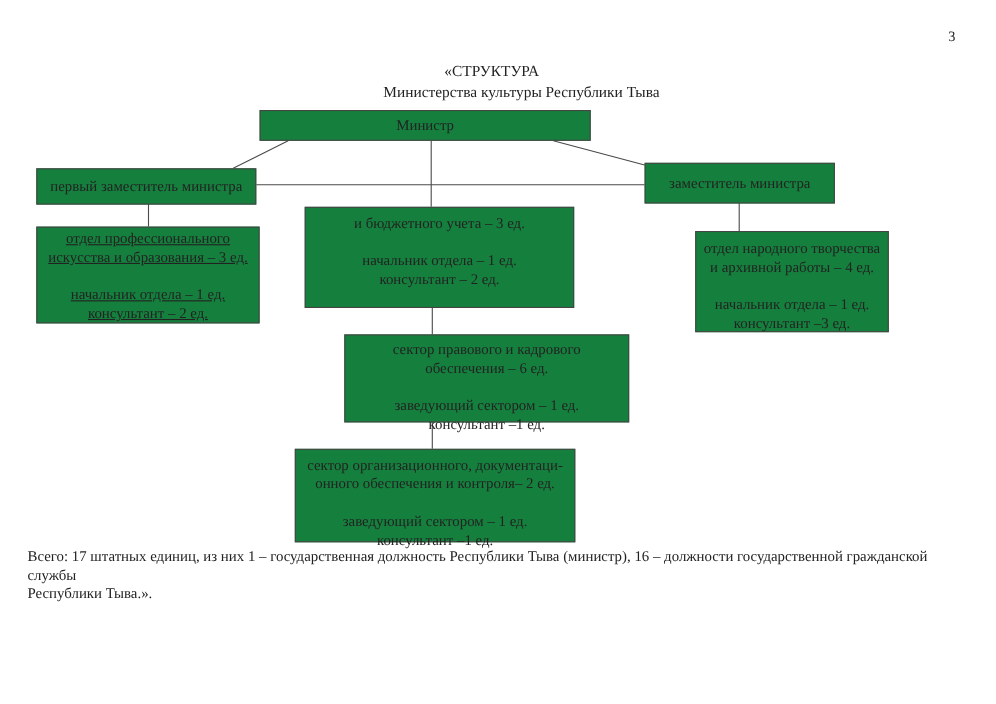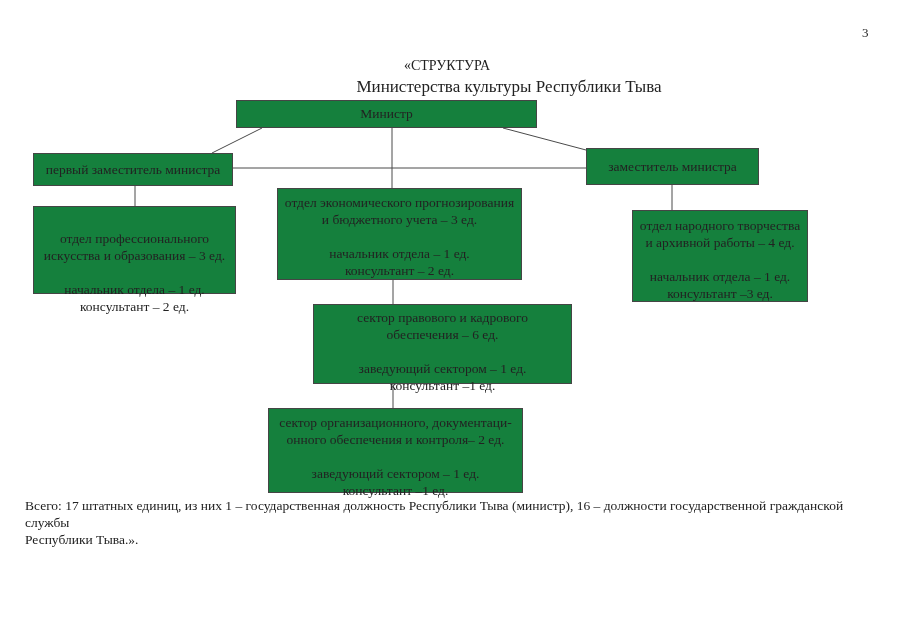--- a/index.html
+++ b/index.html
@@ -28,39 +28,39 @@
   }
   .title-line-1 {
     position: absolute;
     left: 447px; top: 58px;
     transform: translateX(-50%);
     font-size: 14px;
     white-space: nowrap;
   }
   .title-line-2 {
     position: absolute;
-    left: 509px; top: 77px;
+    left: 474px; top: 77px;
     transform: translateX(-50%);
-    font-size: 17px;
+    font-size: 14px;
     white-space: nowrap;
     text-align: right;
   }
   .box {
     position: absolute;
     box-sizing: border-box;
     border: 1px solid #454545;
     background: #15803d;
     text-align: center;
     font-size: 13.5px;
   }
   .bl { line-height: 17px; min-height: 17px; }
   .box-minister   { left: 236px; top: 100px; width: 301px; height: 28px;  line-height: 26px; }
   .box-first-dep  { left: 33px;  top: 153px; width: 200px; height: 33px;  line-height: 31px; }
   .box-deputy     { left: 586px; top: 148px; width: 173px; height: 37px;  line-height: 35px; }
-  .box-dept-prof  { left: 33px;  top: 206px; width: 203px; height: 88px;  padding-top: 23px; }
+  .box-dept-prof  { left: 33px;  top: 206px; width: 203px; height: 88px;  padding-top: 1px; text-decoration: underline; }
   .box-dept-econ  { left: 277px; top: 188px; width: 245px; height: 92px;  padding-top: 5px; }
   .box-dept-folk  { left: 584px; top: 210px; width: 176px; height: 92px;  padding-top: 6px; margin-left: 48px; }
   .box-sec-legal  { left: 280px; top: 304px; width: 259px; height: 80px;  padding-top: 4px; margin-left: 33px; }
   .box-sec-org    { left: 268px; top: 408px; width: 255px; height: 85px;  padding-top: 5px; }
   .footer {
     position: absolute;
     left: 25px; top: 497px;
     width: 860px;
     font-size: 13.5px;
     line-height: 17px;
@@ -101,21 +101,20 @@
 
   <div class="box box-dept-prof">
     <div class="bl">отдел профессионального</div>
     <div class="bl">искусства и образования – 3 ед.</div>
     <div class="bl"></div>
     <div class="bl">начальник отдела – 1 ед.</div>
     <div class="bl">консультант – 2 ед.</div>
   </div>
 
   <div class="box box-dept-econ">
-    <div class="bl">отдел экономического прогнозирования</div>
     <div class="bl">и бюджетного учета – 3 ед.</div>
     <div class="bl"></div>
     <div class="bl">начальник отдела – 1 ед.</div>
     <div class="bl">консультант – 2 ед.</div>
   </div>
 
   <div class="box box-dept-folk">
     <div class="bl">отдел народного творчества</div>
     <div class="bl">и архивной работы – 4 ед.</div>
     <div class="bl"></div>

